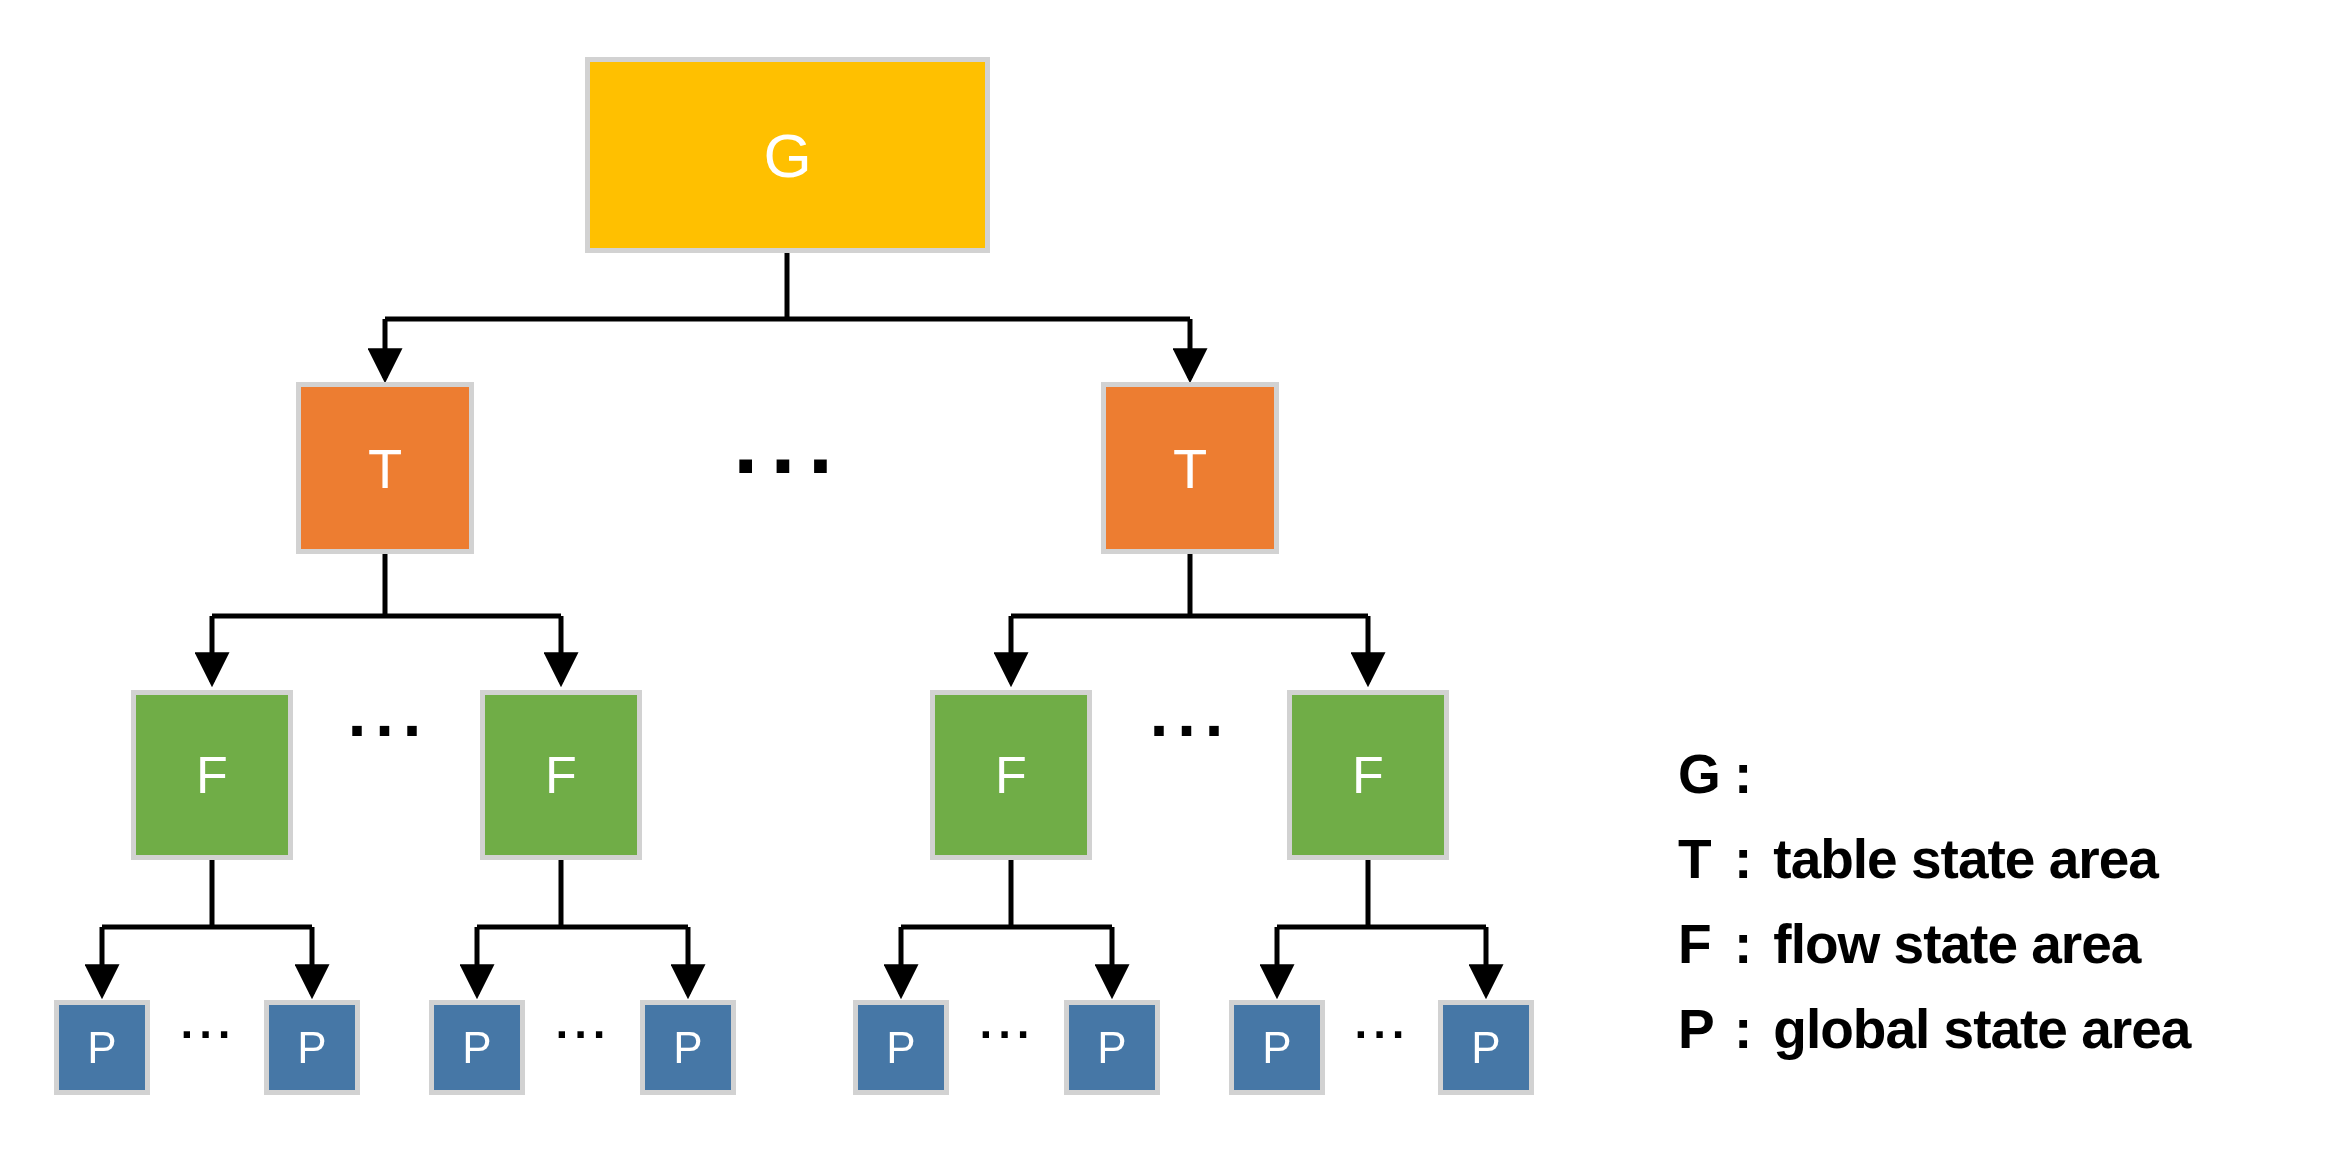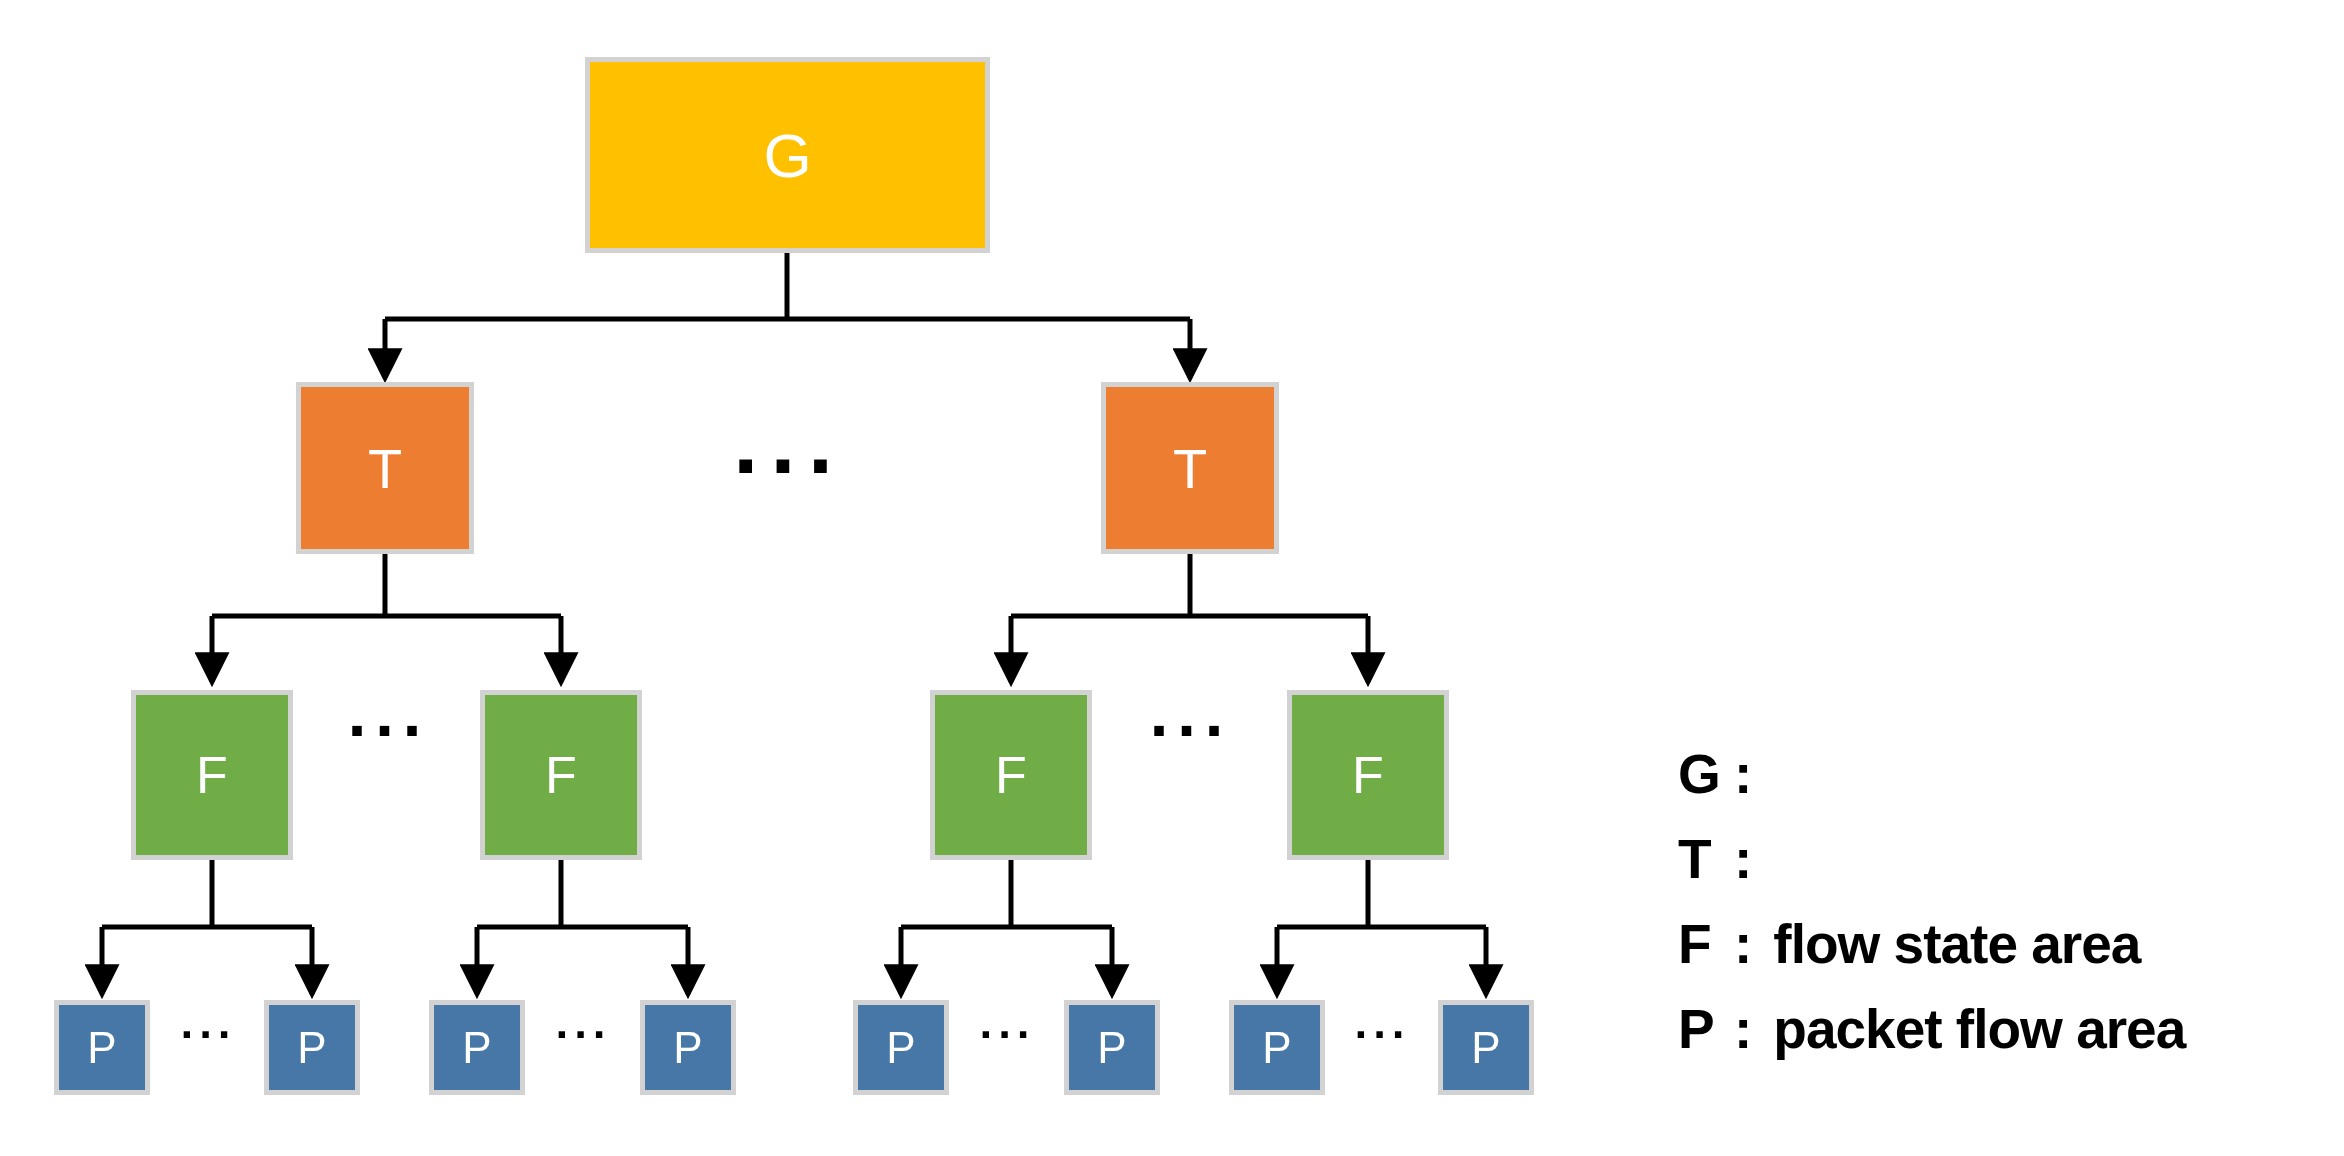--- a/index.html
+++ b/index.html
@@ -129,26 +129,27 @@
   <div class="dots dots-p dp-3" style="color: rgb(0, 0, 0);">...</div>
 
   <div class="legend" style="color: rgb(0, 0, 0);">
     <div class="legend-row">
       <span class="legend-sym">G</span>
       <span class="legend-colon">:</span>
     </div>
     <div class="legend-row">
       <span class="legend-sym">T</span>
       <span class="legend-colon">:</span>
+      <span class="legend-desc">table state area</span>
     </div>
     <div class="legend-row">
       <span class="legend-sym">F</span>
       <span class="legend-colon">:</span>
       <span class="legend-desc">flow state area</span>
     </div>
     <div class="legend-row">
       <span class="legend-sym">P</span>
       <span class="legend-colon">:</span>
-      <span class="legend-desc">packet flow area</span>
+      <span class="legend-desc">global state area</span>
     </div>
   </div>
 
 </div>
 
 </body></html>

